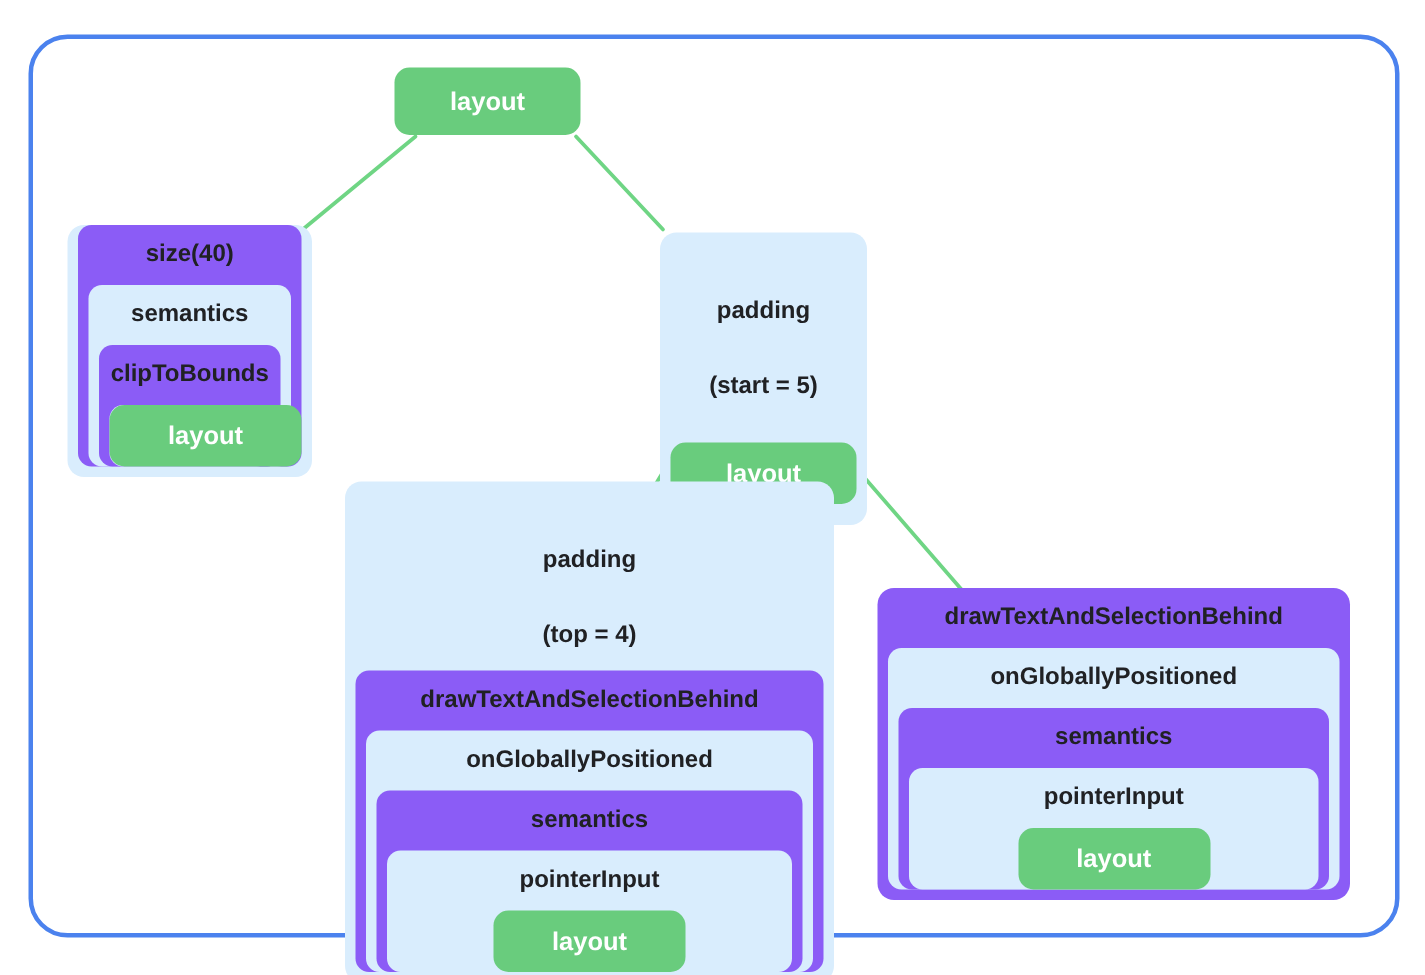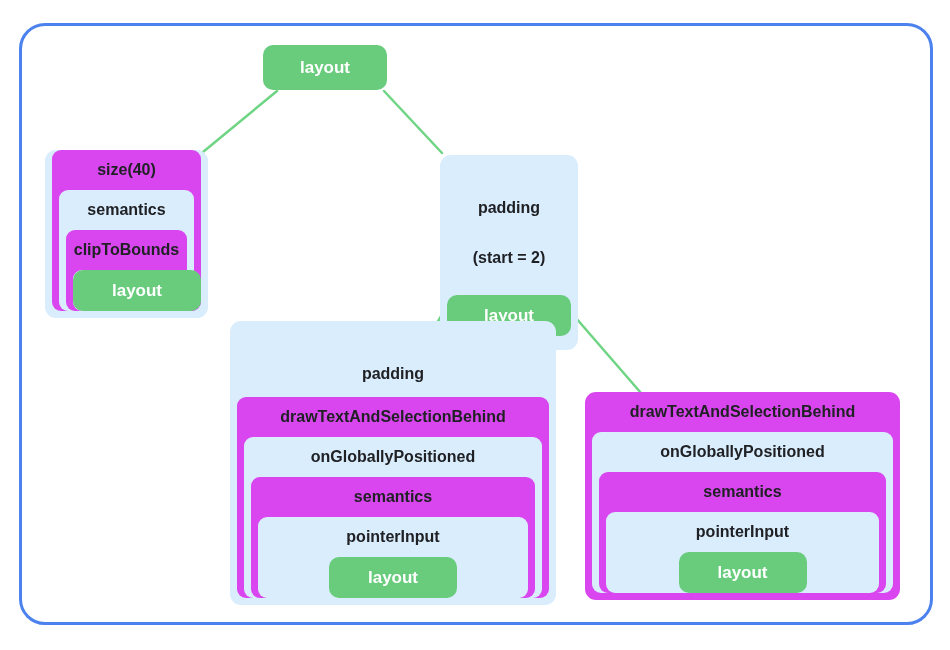--- a/index.html
+++ b/index.html
@@ -44,21 +44,21 @@
     text-align: center;
     z-index: 2;
   }
 
   .group {
     position: absolute;
     border-radius: 11px;
     z-index: 2;
   }
   .light { background: #d9edfd; }
-  .dark  { background: #d946ef; }
+  .dark  { background: #8b5cf6; }
 
   .nest {
     margin: 0 7px 3px;
     border-radius: 9px;
   }
   .lbl {
     height: 40px;
     line-height: 40px;
     text-align: center;
     font-size: 16px;
@@ -126,28 +126,29 @@
             <div class="leaf">layout</div>
           </div>
         </div>
       </div>
     </div>
   </div>
 
   <div class="group light" style="left:440px; top:155px; width:138px;">
     <div class="hdr2">
       <div>padding</div>
-      <div>(start = 2)</div>
+      <div>(start = 5)</div>
     </div>
     <div class="leaf-wide">layout</div>
   </div>
 
   <div class="group light" style="left:230px; top:321px; width:326px;">
     <div class="hdr2">
       <div>padding</div>
+      <div>(top = 4)</div>
     </div>
     <div class="nest dark">
       <div class="lbl">drawTextAndSelectionBehind</div>
       <div class="nest light">
         <div class="lbl">onGloballyPositioned</div>
         <div class="nest dark">
           <div class="lbl">semantics</div>
           <div class="nest light">
             <div class="lbl">pointerInput</div>
             <div class="leaf">layout</div>

